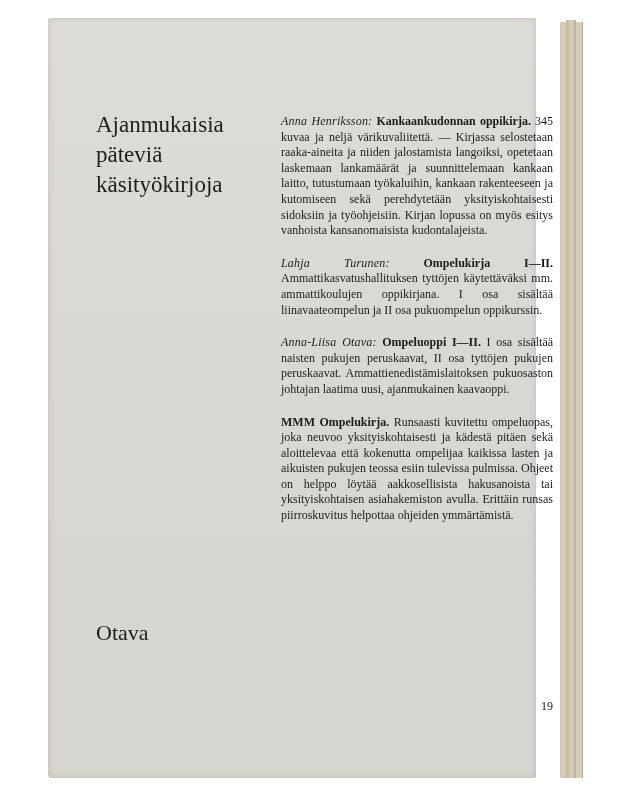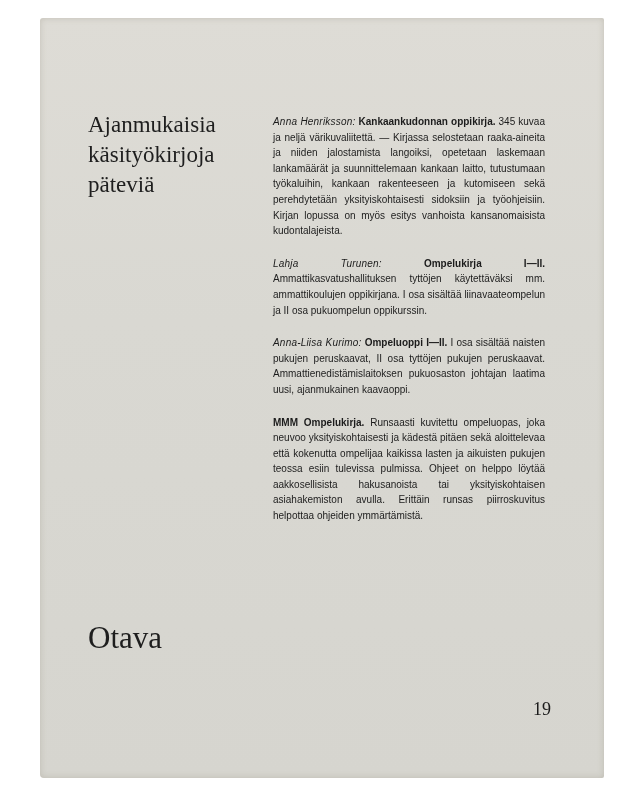--- a/index.html
+++ b/index.html
@@ -1,58 +1,58 @@
 <!DOCTYPE html>
 <html><head>
 <meta charset="utf-8">
 <style>
   html, body { margin:0; padding:0; }
   body { width:618px; height:800px; background:#ffffff; position:relative; overflow:hidden; }
   .edge-back { position:absolute; left:560px; top:22px; width:22px; height:756px; background:#d4ccb8; border-right:1px solid #b8ae96; }
   .edge-mid { position:absolute; left:566px; top:20px; width:10px; height:758px; background:linear-gradient(90deg,#c4b99d,#d9d1bc 60%,#b9ad92); }
-  .page { position:absolute; left:40px; top:18px; width:564px; height:760px;
+  .page { position:absolute; left:48px; top:18px; width:488px; height:760px;
     background:linear-gradient(180deg,#dedcd6 0%,#d9d8d2 40%,#d6d5cf 100%);
     border-radius:3px 2px 2px 4px; box-shadow:inset 0 0 6px rgba(120,110,90,0.25); }
   .title { position:absolute; left:48px; top:92px; font-family:"Liberation Serif", serif; font-size:23px; line-height:30px; color:#1e1e1e; }
   .title div { white-space:nowrap; }
-  .publisher { position:absolute; left:48px; top:602px; font-family:"Liberation Serif", serif; font-size:31px; color:#1e1e1e; }
-  .col { position:absolute; left:233px; top:96px; width:272px; font-family:Liberation Sans, sans-serif; font-size:10px; line-height:15.6px; color:#1c1c1c; text-align:justify; }
+  .publisher { position:absolute; left:48px; top:602px; font-family:"Liberation Serif", serif; font-size:22px; color:#1e1e1e; }
+  .col { position:absolute; left:233px; top:96px; width:272px; font-family:Liberation Serif, serif; font-size:12px; line-height:15.6px; color:#1c1c1c; text-align:justify; }
   .entry { margin:0 0 17px 0; }
   .author { font-style:italic; letter-spacing:0.2px; }
   .booktitle { font-weight:bold; }
-  .pageno { position:absolute; left:493px; top:681px; font-family:"Liberation Serif", serif; font-size:18px; color:#1c1c1c; }
+  .pageno { position:absolute; left:493px; top:681px; font-family:"Liberation Serif", serif; font-size:12px; color:#1c1c1c; }
 </style>
 </head>
 <body>
 
 <div class="edge-back"></div>
 <div class="edge-mid"></div>
 
 <div class="page">
   <div class="title">
     <div>Ajanmukaisia</div>
+    <div>päteviä</div>
     <div>käsityökirjoja</div>
-    <div>päteviä</div>
   </div>
 
   <div class="publisher">Otava</div>
 
   <div class="col">
     <p class="entry">
       <span class="author">Anna Henriksson:</span>
       <span class="booktitle">Kankaankudonnan oppikirja.</span>
       <span>345 kuvaa ja neljä värikuvaliitettä. — Kirjassa selostetaan raaka-aineita ja niiden jalostamista langoiksi, opetetaan laskemaan lankamäärät ja suunnittelemaan kankaan laitto, tutustumaan työkaluihin, kankaan rakenteeseen ja kutomiseen sekä perehdytetään yksityiskohtaisesti sidoksiin ja työohjeisiin. Kirjan lopussa on myös esitys vanhoista kansanomaisista kudontalajeista.</span>
     </p>
     <p class="entry">
       <span class="author">Lahja Turunen:</span>
       <span class="booktitle">Ompelukirja I—II.</span>
       <span>Ammattikasvatushallituksen tyttöjen käytettäväksi mm. ammattikoulujen oppikirjana. I osa sisältää liinavaateompelun ja II osa pukuompelun oppikurssin.</span>
     </p>
     <p class="entry">
-      <span class="author">Anna-Liisa Kurimo:</span>
+      <span class="author">Anna-Liisa Otava:</span>
       <span class="booktitle">Ompeluoppi I—II.</span>
       <span>I osa sisältää naisten pukujen peruskaavat, II osa tyttöjen pukujen peruskaavat. Ammattienedistämislaitoksen pukuosaston johtajan laatima uusi, ajanmukainen kaavaoppi.</span>
     </p>
     <p class="entry">
       <span class="booktitle">MMM Ompelukirja.</span>
       <span>Runsaasti kuvitettu ompeluopas, joka neuvoo yksityiskohtaisesti ja kädestä pitäen sekä aloittelevaa että kokenutta ompelijaa kaikissa lasten ja aikuisten pukujen teossa esiin tulevissa pulmissa. Ohjeet on helppo löytää aakkosellisista hakusanoista tai yksityiskohtaisen asiahakemiston avulla. Erittäin runsas piirroskuvitus helpottaa ohjeiden ymmärtämistä.</span>
     </p>
   </div>
 
   <div class="pageno">19</div>

